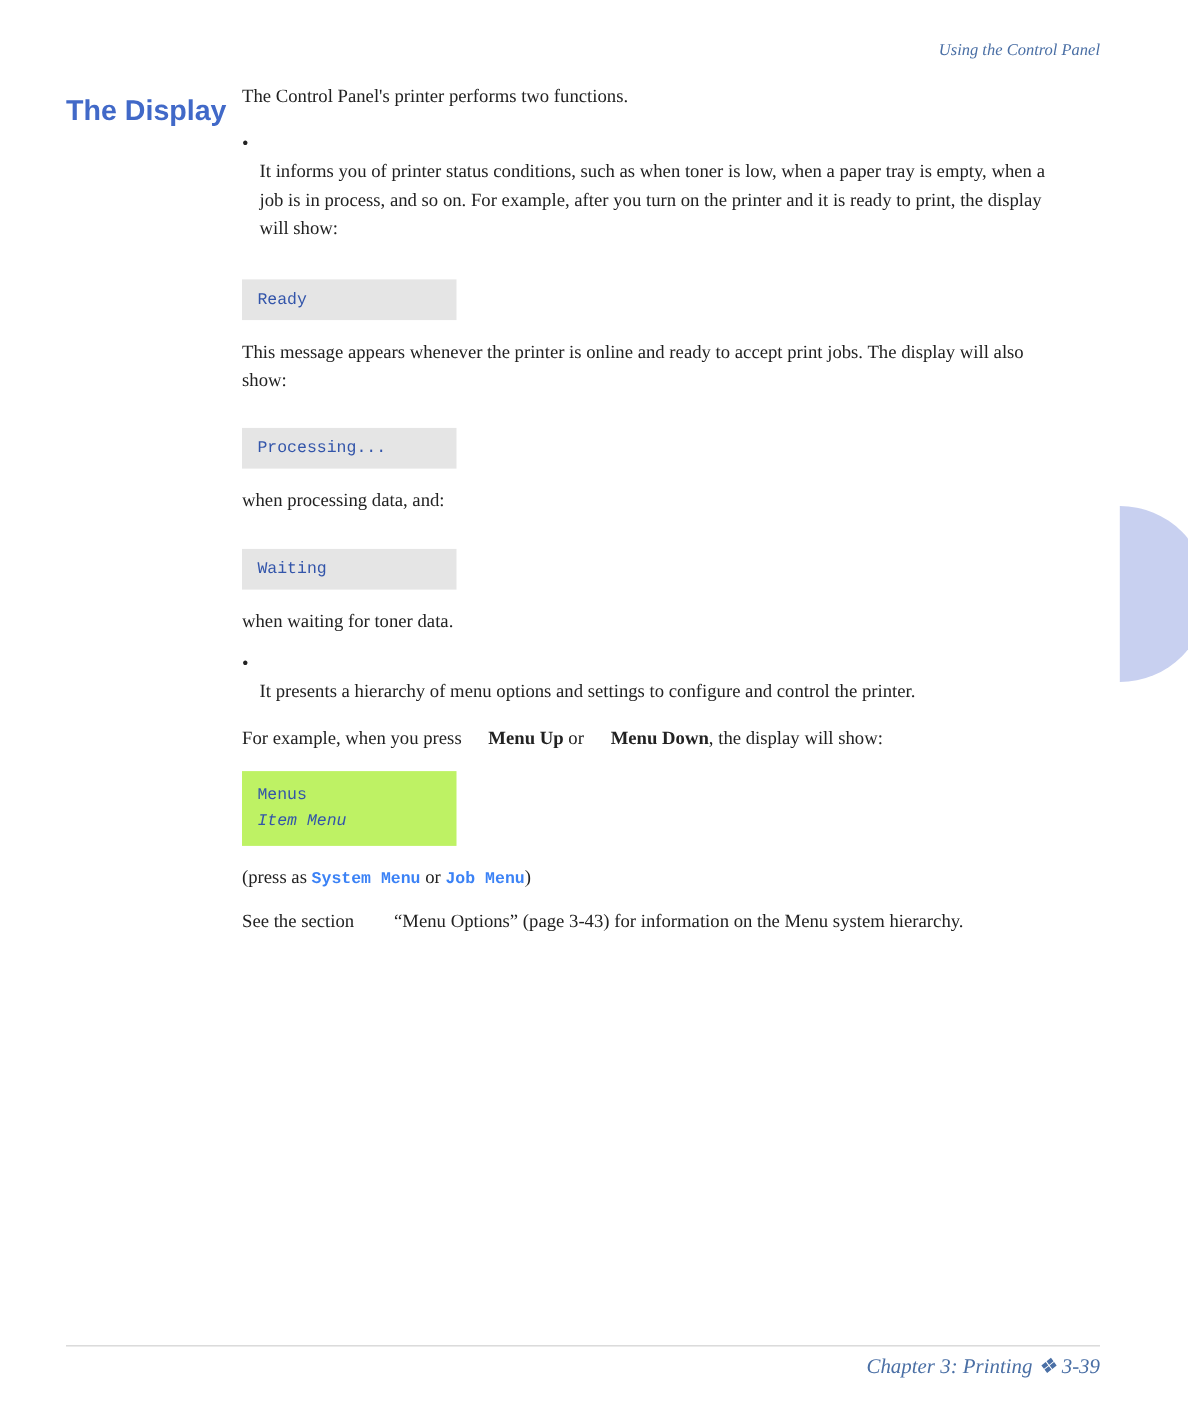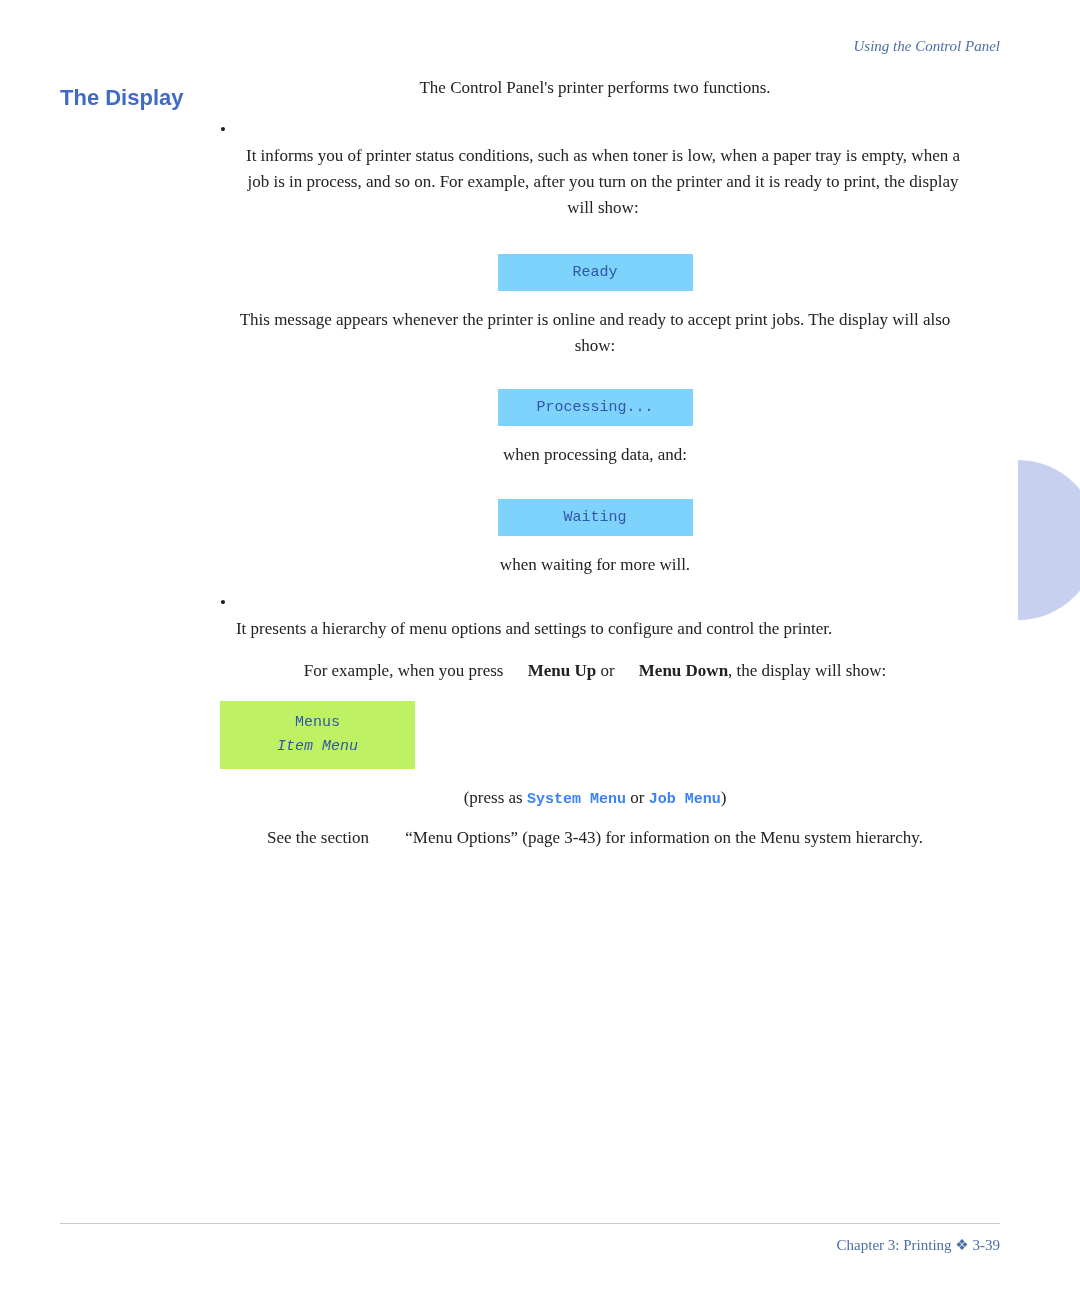--- a/index.html
+++ b/index.html
@@ -1,19 +1,18 @@
 <!DOCTYPE html>
 <html><head>
   <meta charset="utf-8">
   <style>
     * {
       margin: 0;
       padding: 0;
       box-sizing: border-box;
-      text-align: center;
     }
 
     body {
       width: 1080px;
       height: 1296px;
       background: #ffffff;
       font-family: Georgia, 'Times New Roman', serif;
       font-size: 17px;
       color: #222222;
       position: relative;
@@ -34,21 +33,21 @@
       top: 75px;
       left: 220px;
       right: 110px;
     }
 
     .section-title {
       position: absolute;
       top: 85px;
       left: 60px;
       color: #4169c8;
-      font-size: 22px;
+      font-size: 26px;
       font-weight: bold;
       font-family: Arial, sans-serif;
     }
 
     .intro-text {
       margin-bottom: 18px;
       font-size: 17px;
       line-height: 1.5;
     }
 
@@ -66,21 +65,21 @@
       flex-shrink: 0;
     }
 
     .bullet-text {
       font-size: 17px;
       line-height: 1.55;
       margin-top: 24px;
     }
 
     .display-box {
-      background: #7dd3fc;
+      background: #e5e5e5;
       border: none;
       padding: 10px 14px;
       margin: 16px 0 16px 0;
       display: inline-block;
       min-width: 195px;
       font-family: 'Courier New', Courier, monospace;
       font-size: 15px;
       color: #3355aa;
     }
 
@@ -127,22 +126,23 @@
       width: 80px;
       height: 160px;
       background: #c8d0f0;
       border-radius: 0 80px 80px 0;
     }
 
     .page-footer {
       position: absolute;
       bottom: 42px;
       right: 80px;
+      font-style: italic;
       color: #4a6fa5;
-      font-size: 15px;
+      font-size: 19px;
     }
 
     .footer-divider {
       position: absolute;
       bottom: 72px;
       left: 60px;
       right: 80px;
       height: 1px;
       background: #cccccc;
     }
@@ -176,21 +176,21 @@
   
   <div class="display-box">Processing...</div>
 
   
   <p class="body-paragraph">when processing data, and:</p>
 
   
   <div class="display-box">Waiting</div>
 
   
-  <p class="body-paragraph">when waiting for more will.</p>
+  <p class="body-paragraph">when waiting for toner data.</p>
 
   
   <div class="bullet-item">
     <span class="bullet-dot">•</span>
     <span class="bullet-text">It presents a hierarchy of menu options and settings to configure and control the printer.</span>
   </div>
 
   
   <p class="body-paragraph">
     <span>For example, when you press </span><span class="bold-text">Menu Up</span><span> or </span><span class="bold-text">Menu Down</span><span>, the display will show:</span>

